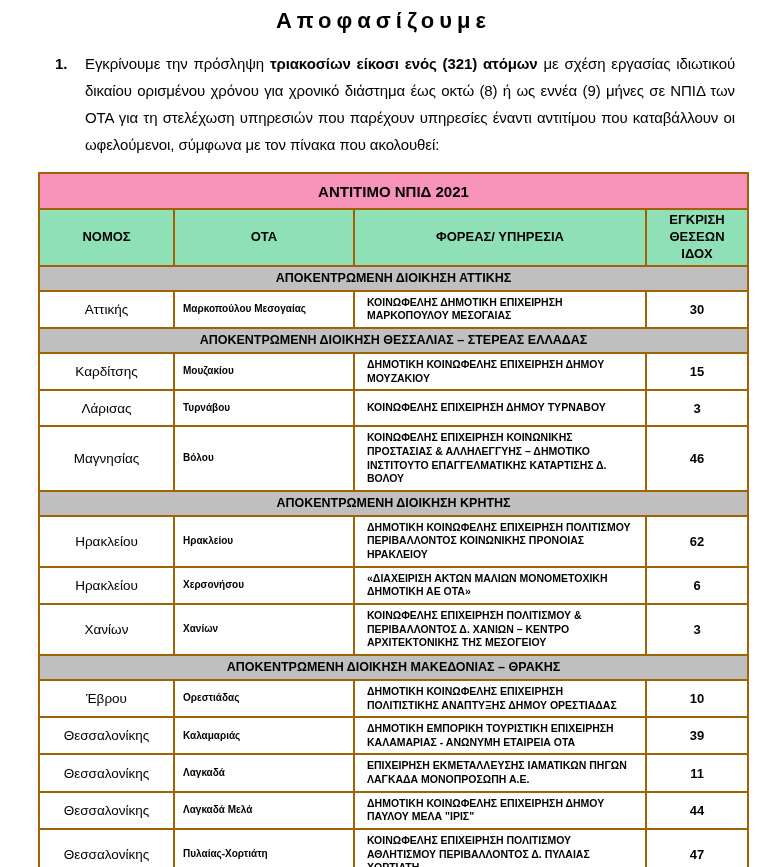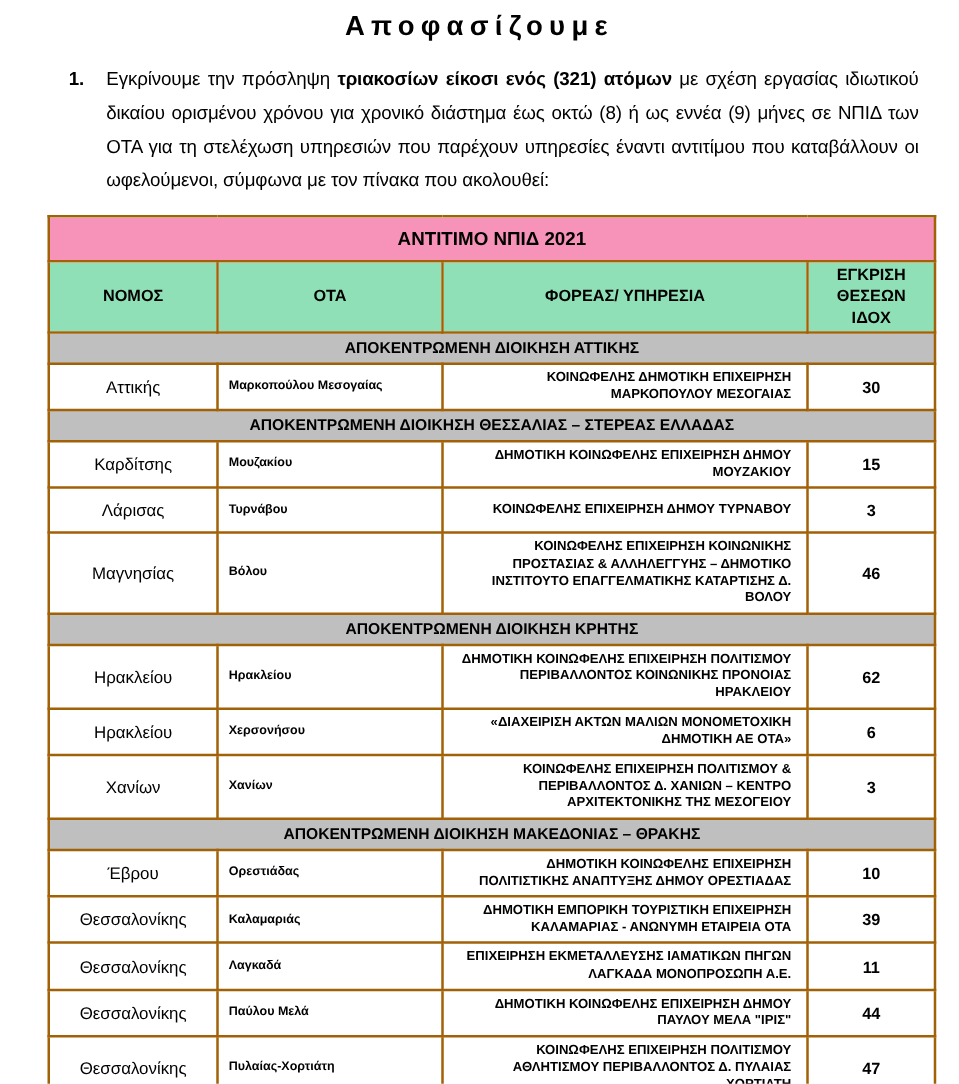--- a/index.html
+++ b/index.html
@@ -42,21 +42,21 @@
     height:21px;padding:1px 4px;
   }
   .cell-nomos{
     text-align:center;font-size:13.5px;padding:6px 4px;margin-left:24px;
   }
   .cell-ota{
     font-weight:bold;font-size:10px;text-align:left;
     padding:6px 4px 6px 8px;line-height:1.25;
   }
   .cell-foreas{
-    font-weight:bold;font-size:10.5px;text-align:right;
+    font-weight:bold;font-size:10.5px;text-align:left;
     padding:4px 12px;line-height:1.3;
   }
   .cell-seats{
     font-weight:bold;font-size:13px;text-align:center;padding:4px;
   }
   tr.data-row{height:36px;}
 </style>
 </head>
 <body>
 
@@ -152,21 +152,21 @@
         <td class="cell-seats">39</td>
       </tr>
       <tr class="data-row">
         <td class="cell-nomos">Θεσσαλονίκης</td>
         <td class="cell-ota">Λαγκαδά</td>
         <td class="cell-foreas">ΕΠΙΧΕΙΡΗΣΗ ΕΚΜΕΤΑΛΛΕΥΣΗΣ ΙΑΜΑΤΙΚΩΝ ΠΗΓΩΝ ΛΑΓΚΑΔΑ ΜΟΝΟΠΡΟΣΩΠΗ Α.Ε.</td>
         <td class="cell-seats">11</td>
       </tr>
       <tr class="data-row">
         <td class="cell-nomos">Θεσσαλονίκης</td>
-        <td class="cell-ota">Παύλου Μελά</td>
+        <td class="cell-ota">Λαγκαδά Μελά</td>
         <td class="cell-foreas">ΔΗΜΟΤΙΚΗ ΚΟΙΝΩΦΕΛΗΣ ΕΠΙΧΕΙΡΗΣΗ ΔΗΜΟΥ ΠΑΥΛΟΥ ΜΕΛΑ "ΙΡΙΣ"</td>
         <td class="cell-seats">44</td>
       </tr>
       <tr class="data-row">
         <td class="cell-nomos">Θεσσαλονίκης</td>
         <td class="cell-ota">Πυλαίας-Χορτιάτη</td>
         <td class="cell-foreas">ΚΟΙΝΩΦΕΛΗΣ ΕΠΙΧΕΙΡΗΣΗ ΠΟΛΙΤΙΣΜΟΥ ΑΘΛΗΤΙΣΜΟΥ ΠΕΡΙΒΑΛΛΟΝΤΟΣ Δ. ΠΥΛΑΙΑΣ ΧΟΡΤΙΑΤΗ</td>
         <td class="cell-seats">47</td>
       </tr>
     </tbody>

